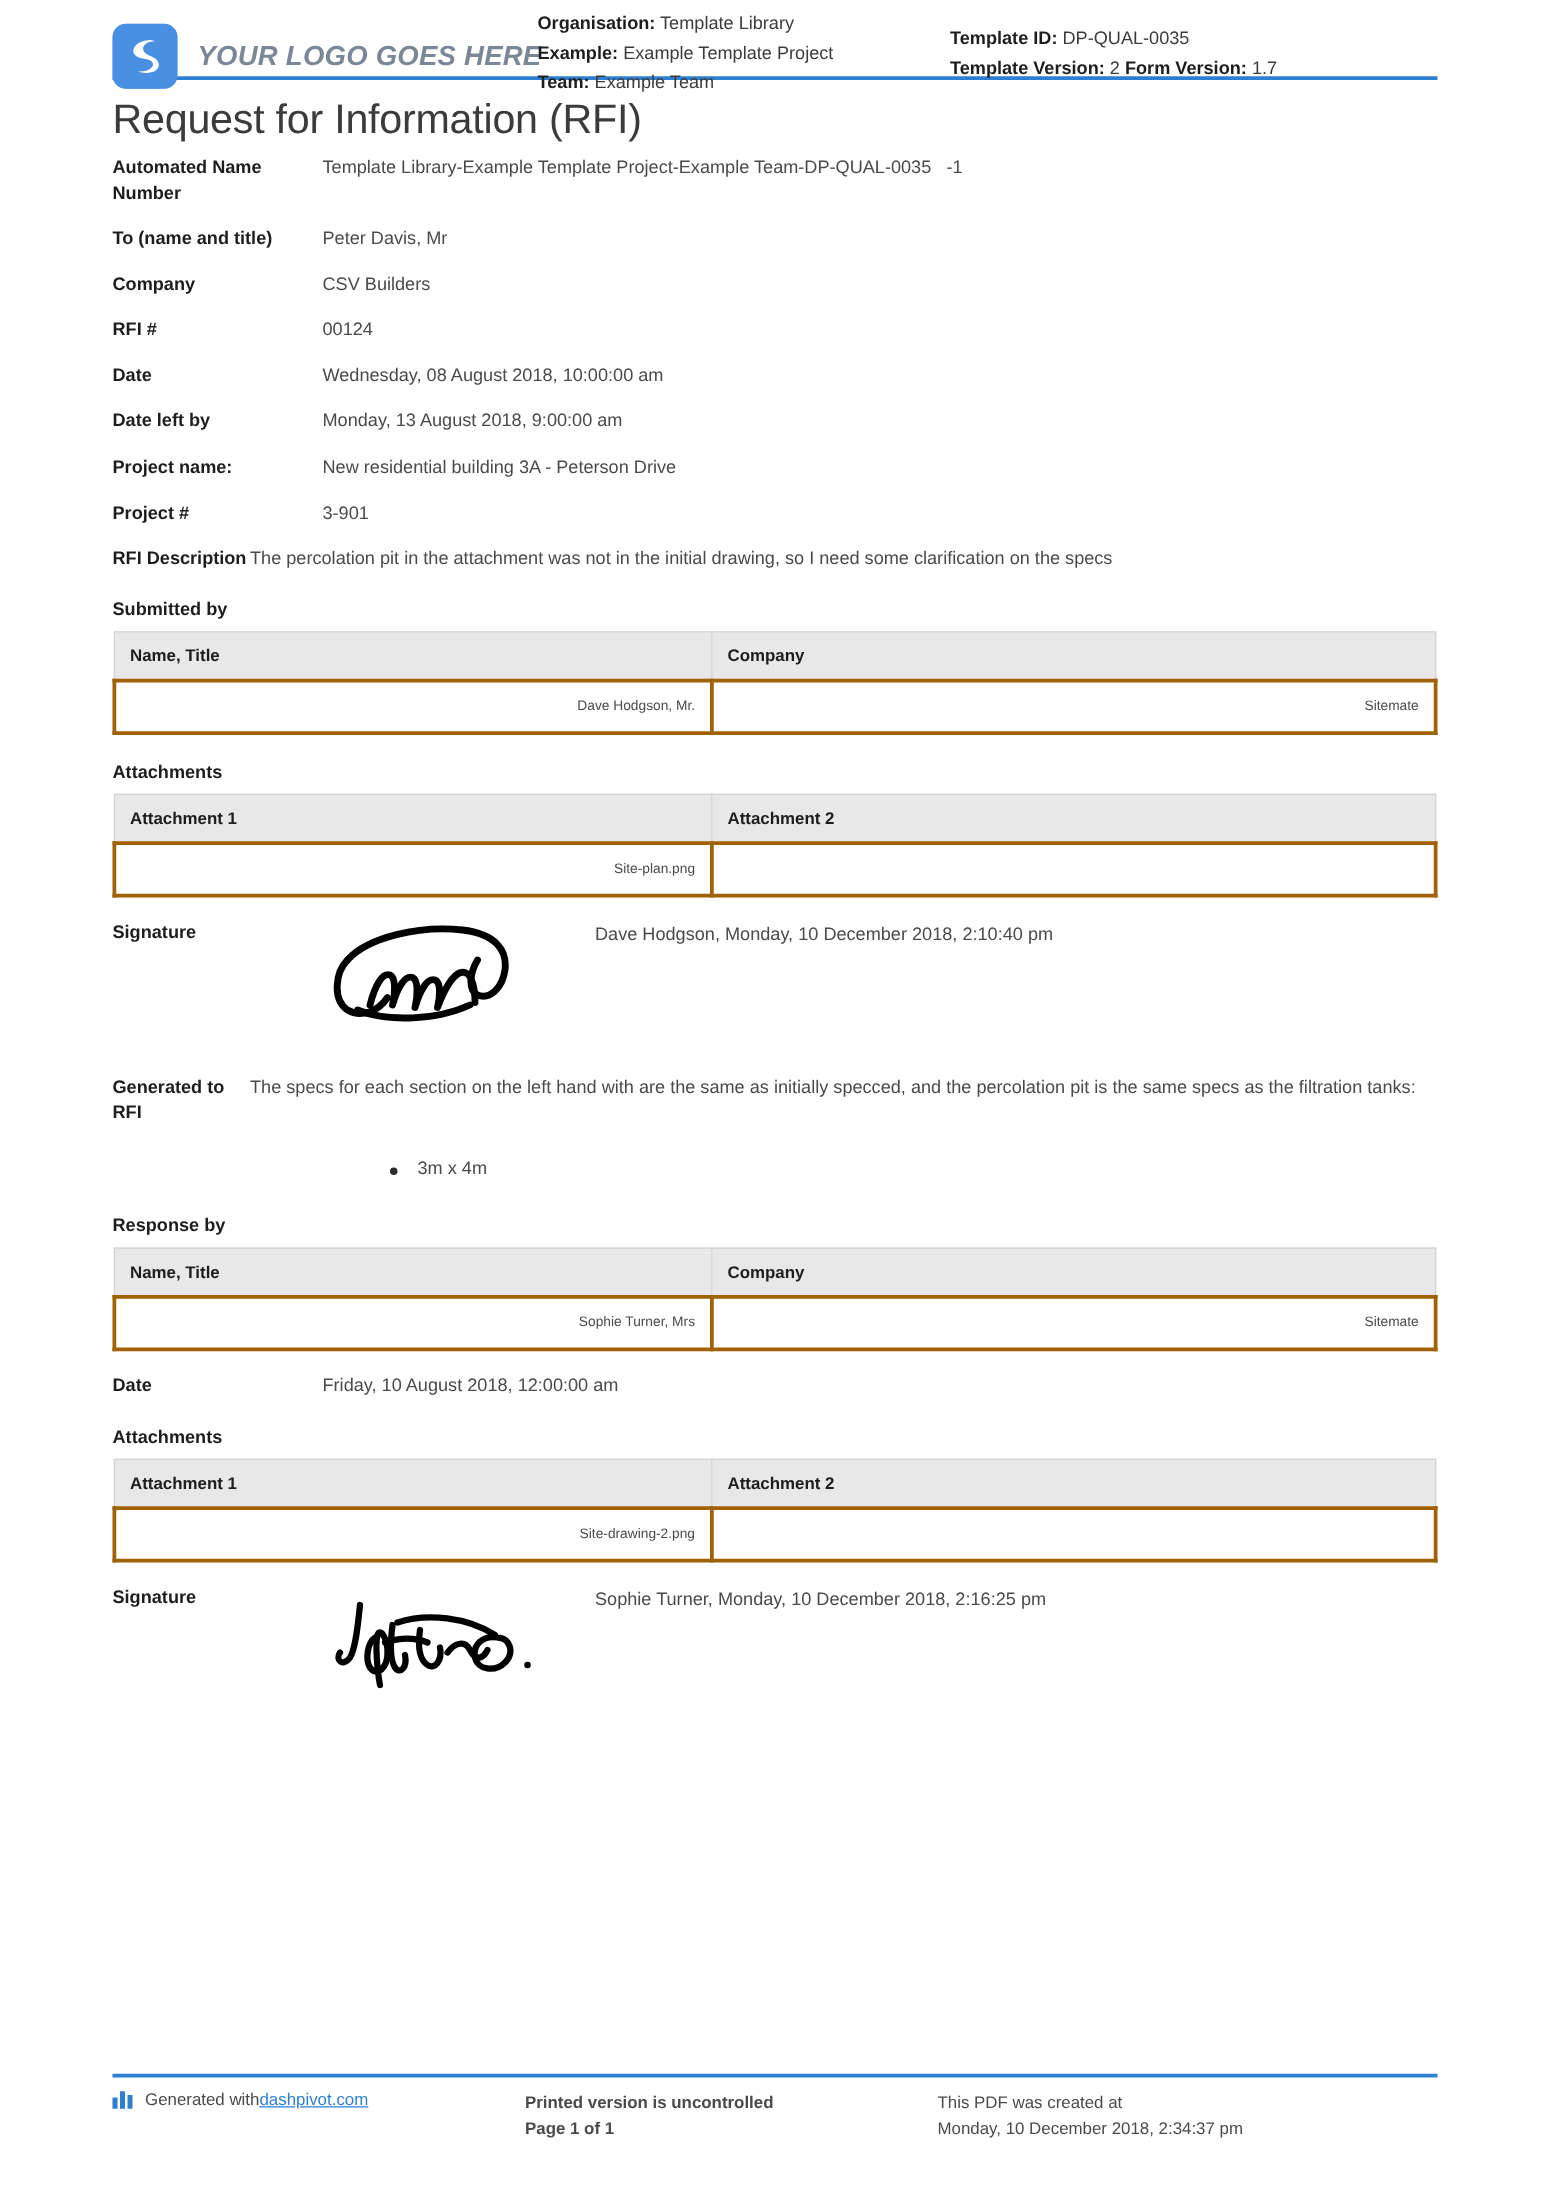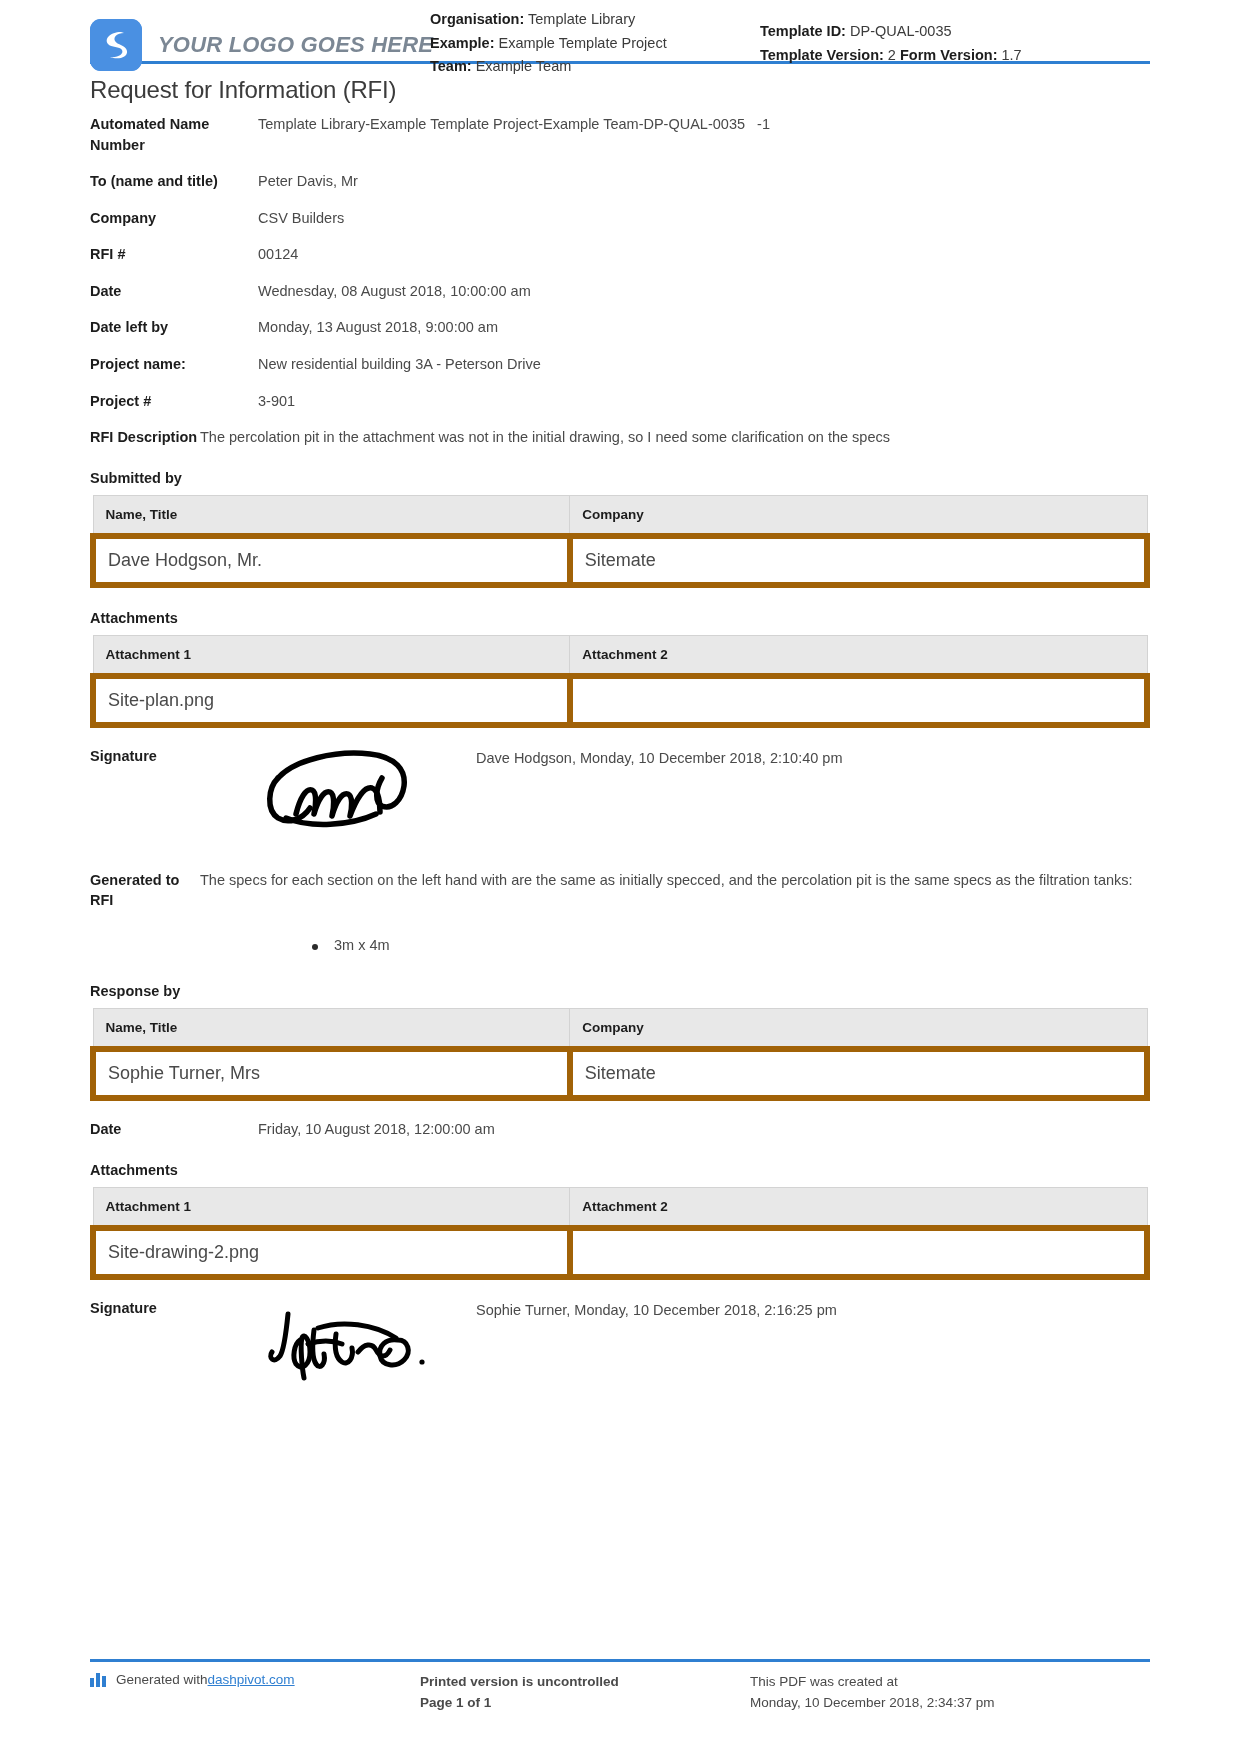--- a/index.html
+++ b/index.html
@@ -71,21 +71,21 @@
     border-top: 3px solid #2f7fd1;
     margin: 0;
   }
   .rule-blue-footer {
     border-top: 3px solid #2f7fd1;
     margin: 0;
   }
 
   
   h1.doc-title {
-    font-size: 24px;
+    font-size: 33px;
     font-weight: normal;
     color: #3b3b3b;
     margin: 12px 0 10px 0;
     letter-spacing: -0.2px;
   }
 
   
   .field {
     display: flex;
     align-items: flex-start;
@@ -125,25 +125,26 @@
     background: #e8e8e8;
     border: 1px solid #d3d3d3;
     text-align: left;
     font-weight: bold;
     font-size: 13.5px;
     color: #1d1d1d;
     padding: 11px 12px;
   }
   table.grid td {
     background: #ffffff;
-    border: 6px solid #a16207;
+    border: 3px solid #a16207;
     padding: 11px 12px;
     color: #4a4a4a;
-    font-size: 18px;
+    font-size: 11px;
     height: 17px;
+    text-align: right;
   }
   table.grid .col-a { width: 45%; }
   table.grid .col-b { width: 55%; }
 
   
   .sig-row {
     display: flex;
     align-items: flex-start;
     margin-top: 20px;
   }

